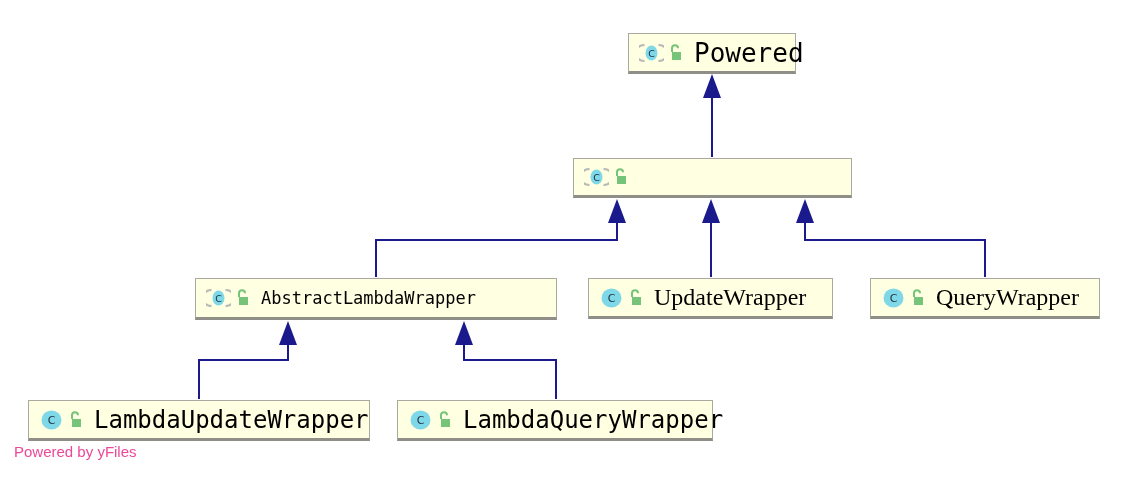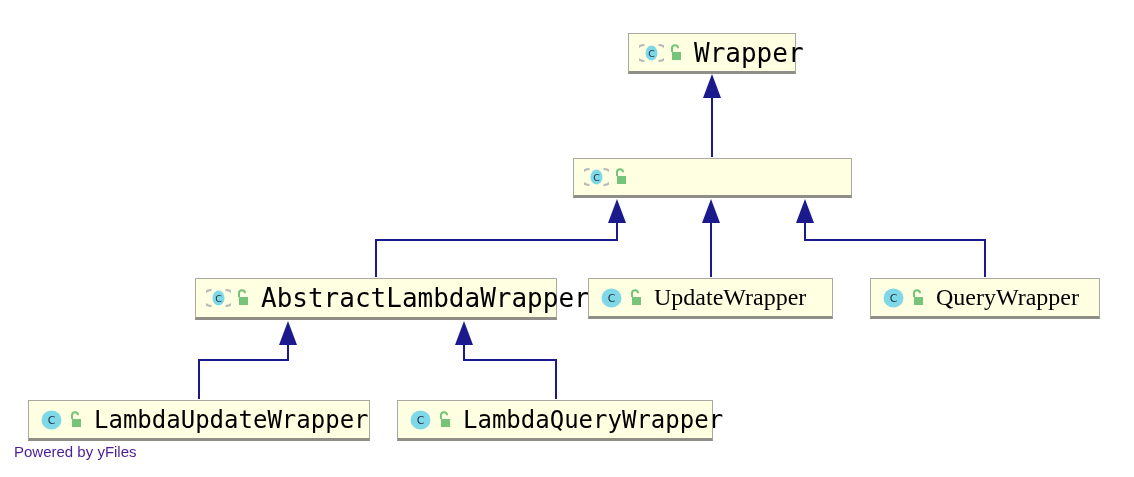--- a/index.html
+++ b/index.html
@@ -52,21 +52,21 @@
     align-items: center;
     margin-right: 9px;
     flex: 0 0 auto;
   }
   .watermark {
     position: absolute;
     left: 14px;
     top: 443px;
     font-family: "Liberation Sans", sans-serif;
     font-size: 15px;
-    color: #4c1d95;
+    color: #ec4899;
     white-space: nowrap;
     z-index: 2;
   }
 </style>
 </head>
 <body>
 
 <div id="canvas">
 
   <svg id="edge-layer" width="1134" height="477" viewBox="0 0 1134 477">
@@ -115,21 +115,21 @@
         <ellipse cx="12.5" cy="11" rx="6" ry="7.5" fill="#7fd8e8"></ellipse>
         <text x="12.5" y="15" text-anchor="middle" font-family="DejaVu Sans, sans-serif" font-size="9.5" fill="#1b2b3b">C</text>
       </svg>
     </span>
     <span class="icon-lock">
       <svg width="17" height="18" viewBox="0 0 17 18">
         <path d="M4 8 L4 4.2 A 3 3 0 0 1 10 4.2" stroke="#76c47a" stroke-width="2" fill="none"></path>
         <rect x="4" y="8" width="9" height="8" fill="#76c47a"></rect>
       </svg>
     </span>
-    <span class="node-label" style="font-size:26px;">Wrapper</span>
+    <span class="node-label" style="font-size:26px;">Powered</span>
   </div>
 
   <div class="node" style="left:573px; top:158px; width:279px; height:40px;">
     <span class="icon-wrap">
       <svg width="25" height="22" viewBox="0 0 25 22">
         <path d="M5.5 3 A 9 8 0 0 0 5.5 19" stroke="#b9b9b9" stroke-width="2.2" fill="none"></path>
         <path d="M19.5 3 A 9 8 0 0 1 19.5 19" stroke="#b9b9b9" stroke-width="2.2" fill="none"></path>
         <ellipse cx="12.5" cy="11" rx="6" ry="7.5" fill="#7fd8e8"></ellipse>
         <text x="12.5" y="15" text-anchor="middle" font-family="DejaVu Sans, sans-serif" font-size="9.5" fill="#1b2b3b">C</text>
       </svg>
@@ -150,21 +150,21 @@
         <ellipse cx="12.5" cy="11" rx="6" ry="7.5" fill="#7fd8e8"></ellipse>
         <text x="12.5" y="15" text-anchor="middle" font-family="DejaVu Sans, sans-serif" font-size="9.5" fill="#1b2b3b">C</text>
       </svg>
     </span>
     <span class="icon-lock">
       <svg width="17" height="18" viewBox="0 0 17 18">
         <path d="M4 8 L4 4.2 A 3 3 0 0 1 10 4.2" stroke="#76c47a" stroke-width="2" fill="none"></path>
         <rect x="4" y="8" width="9" height="8" fill="#76c47a"></rect>
       </svg>
     </span>
-    <span class="node-label" style="font-size:26px;">AbstractLambdaWrapper</span>
+    <span class="node-label" style="font-size:17px;">AbstractLambdaWrapper</span>
   </div>
 
   <div class="node" style="left:588px; top:278px; width:245px; height:41px;">
     <span class="icon-wrap">
       <svg width="25" height="22" viewBox="0 0 25 22">
         <ellipse cx="12.5" cy="11" rx="10" ry="9.5" fill="#7fd8e8"></ellipse>
         <text x="12.5" y="15" text-anchor="middle" font-family="DejaVu Sans, sans-serif" font-size="11" fill="#1b2b3b">C</text>
       </svg>
     </span>
     <span class="icon-lock">

